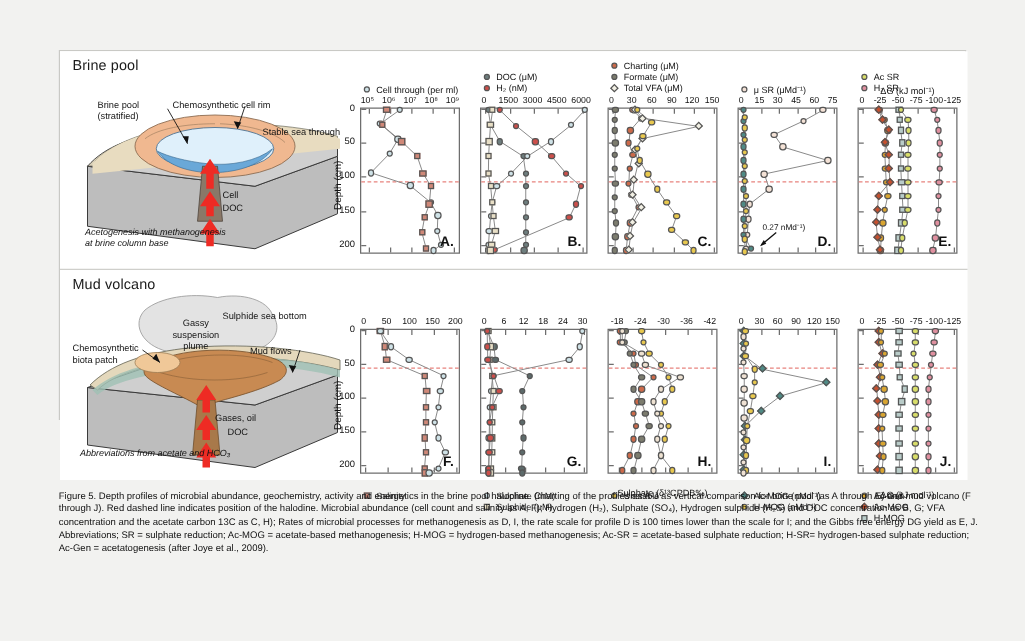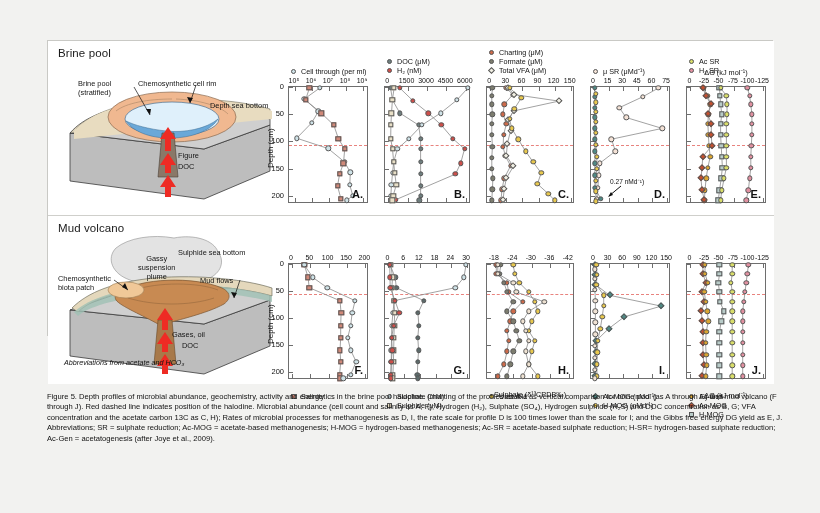--- a/index.html
+++ b/index.html
@@ -141,23 +141,25 @@
         </g>
 
         <line x1="80" y1="28" x2="96" y2="56" stroke="#111" stroke-width="0.7"></line>
         <polygon points="96,56 92,50 97,50" fill="#111"></polygon>
         <line x1="142" y1="26" x2="136" y2="44" stroke="#111" stroke-width="0.7"></line>
         <polygon points="136,44 133,38 139,39" fill="#111"></polygon>
       </svg>
       <div class="schem-label" style="left:24px; top:20px; text-align:left;">Brine pool
 (stratified)</div>
       <div class="schem-label" style="left:84px; top:20px;">Chemosynthetic cell rim</div>
-      <div class="schem-label" style="left:156px; top:42px;">Depth sea  bottom</div>
-      <div class="schem-label" style="left:124px; top:92px;">Figure</div>
+      <div class="schem-label" style="left:156px; top:42px;">Stable sea  through</div>
+      <div class="schem-label" style="left:124px; top:92px;">Cell</div>
       <div class="schem-label" style="left:124px; top:103px;">DOC</div>
+      <div class="schem-caption" style="left:14px; top:122px;">Acetogenesis with methanogenesis
+at brine column base</div>
     </div>
   </div>
 
   <div class="panel-row" id="row-mud">
     <div class="row-title">Mud volcano</div>
 
     <div class="schematic" id="schem-mud">
       <svg width="232" height="150" viewBox="0 0 232 150">
 
         <path d="M62,16 C74,6 98,2 120,6 C140,2 160,8 164,20 C172,30 166,44 150,48 C130,56 96,56 76,48 C58,42 52,26 62,16 Z" fill="#e2e2e2" stroke="#8a8a8a" stroke-width="0.6" opacity="0.95"></path>

